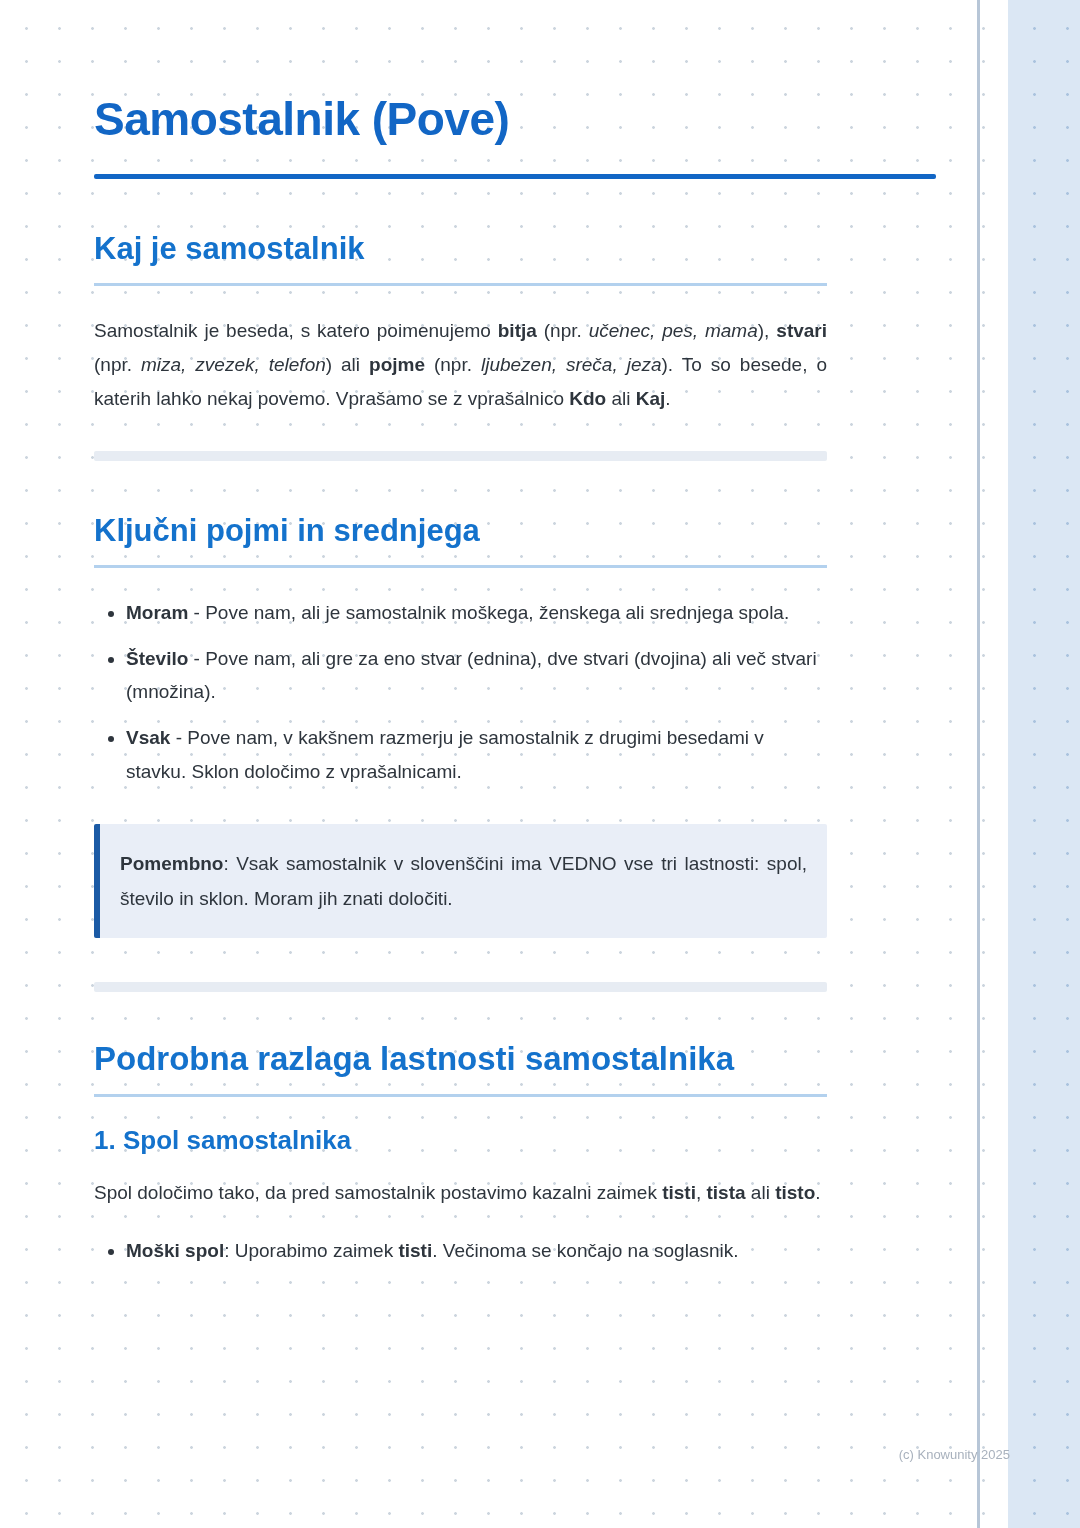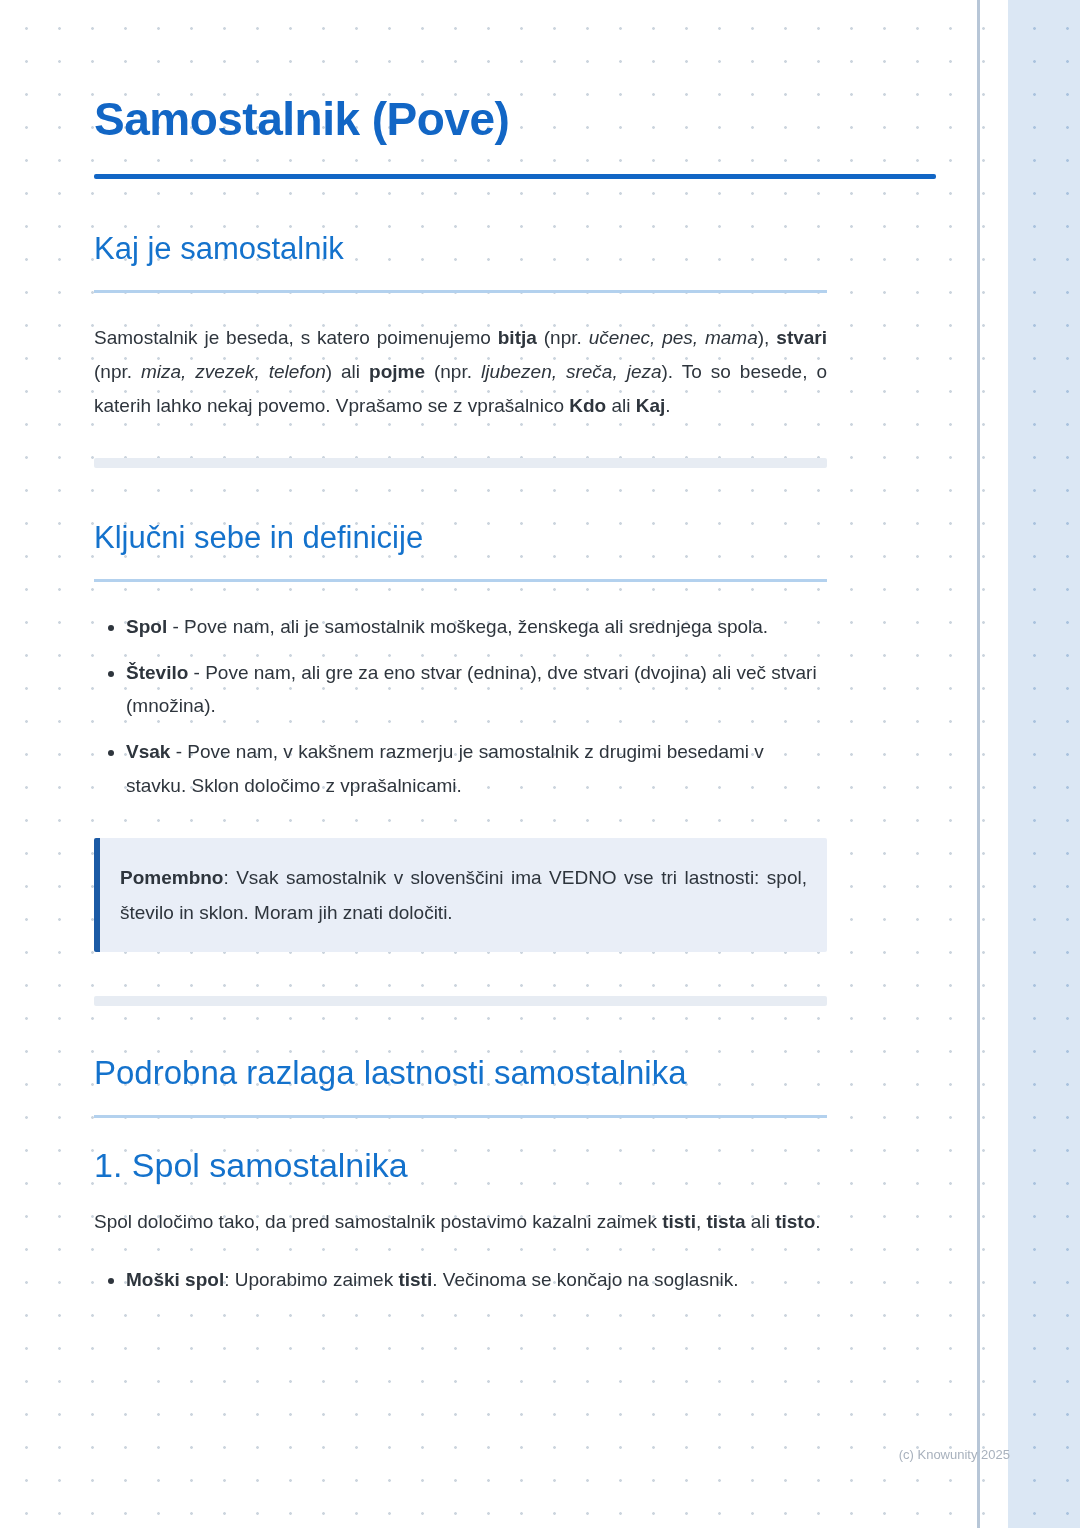--- a/index.html
+++ b/index.html
@@ -33,28 +33,28 @@
   h1 {
     margin: 92px 0 28px 0;
     font-size: 46px; font-weight: 800; letter-spacing: -0.5px;
     color: #1266c5;
   }
   .title-rule {
     width: 842px; height: 5px; background: #1266c5; border-radius: 2px;
   }
   h2 {
     margin: 52px 0 28px 0;
-    font-size: 31px; font-weight: 400; color: #1472cc;
-    padding-bottom: 23px;
+    font-size: 31px; font-weight: 700; color: #1472cc;
+    padding-bottom: 16px;
     border-bottom: 3px solid #b3d1ee;
   }
   h2.big { font-size: 33px; margin-top: 26px; }
   h3 {
     margin: 20px 0 20px 0;
-    font-size: 34px; font-weight: 400; color: #1472cc;
+    font-size: 26px; font-weight: 700; color: #1472cc;
   }
   p.body {
     margin: 0 0 24px 0;
     font-size: 19px; line-height: 1.8; color: #2e353d;
   }
   .just { text-align: justify; }
   b { font-weight: 700; color: #2e353d; }
   i { }
   ul.bullets {
     margin: 0 0 28px 0; padding-left: 32px;
@@ -91,25 +91,25 @@
     <h1>Samostalnik (Pove)</h1>
     <div class="title-rule"></div>
 
     <h2>Kaj je samostalnik</h2>
 
     <p class="body just"><span>Samostalnik je beseda, s katero poimenujemo </span><b>bitja</b><span> (npr. </span><i>učenec, pes, mama</i><span>), </span><b>stvari</b><span> (npr. </span><i>miza, zvezek, telefon</i><span>) ali </span><b>pojme</b><span> (npr. </span><i>ljubezen, sreča, jeza</i><span>). To so besede, o katerih lahko nekaj povemo. Vprašamo se z vprašalnico </span><b>Kdo</b><span> ali </span><b>Kaj</b><span>.</span></p>
 
 
     <div class="divider"></div>
 
-    <h2>Ključni sebe in definicije</h2>
+    <h2>Ključni pojmi in srednjega</h2>
 
 
     <ul class="bullets">
-      <li><b>Spol</b><span> - Pove nam, ali je samostalnik moškega, ženskega ali srednjega spola.</span></li>
+      <li><b>Moram</b><span> - Pove nam, ali je samostalnik moškega, ženskega ali srednjega spola.</span></li>
       <li><b>Število</b><span> - Pove nam, ali gre za eno stvar (ednina), dve stvari (dvojina) ali več stvari (množina).</span></li>
       <li><b>Vsak</b><span> - Pove nam, v kakšnem razmerju je samostalnik z drugimi besedami v stavku. Sklon določimo z vprašalnicami.</span></li>
     </ul>
 
     <div class="callout">
       <p class="body just"><b>Pomembno</b><span>: Vsak samostalnik v slovenščini ima VEDNO vse tri lastnosti: spol, število in sklon. Moram jih znati določiti.</span></p>
     </div>
 
     <div class="divider"></div>
 

